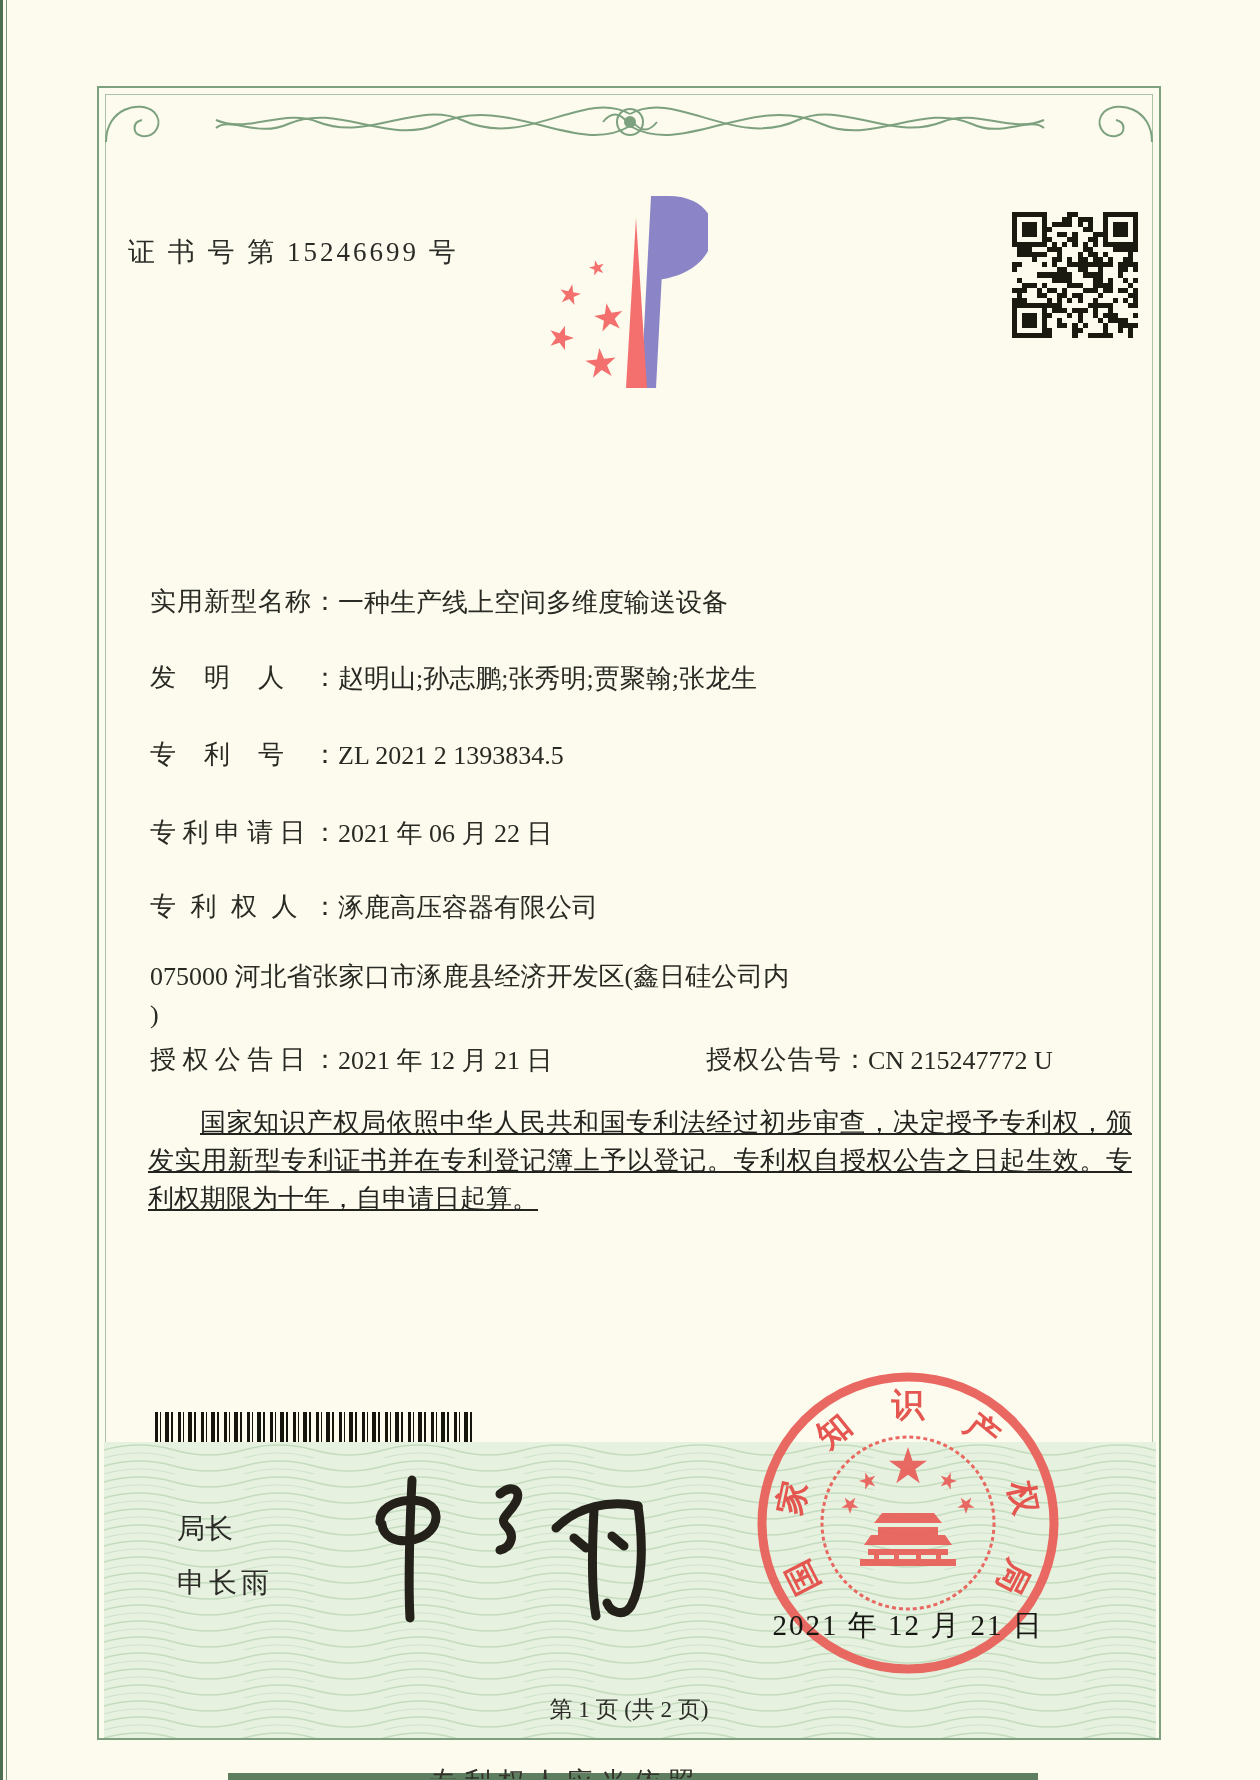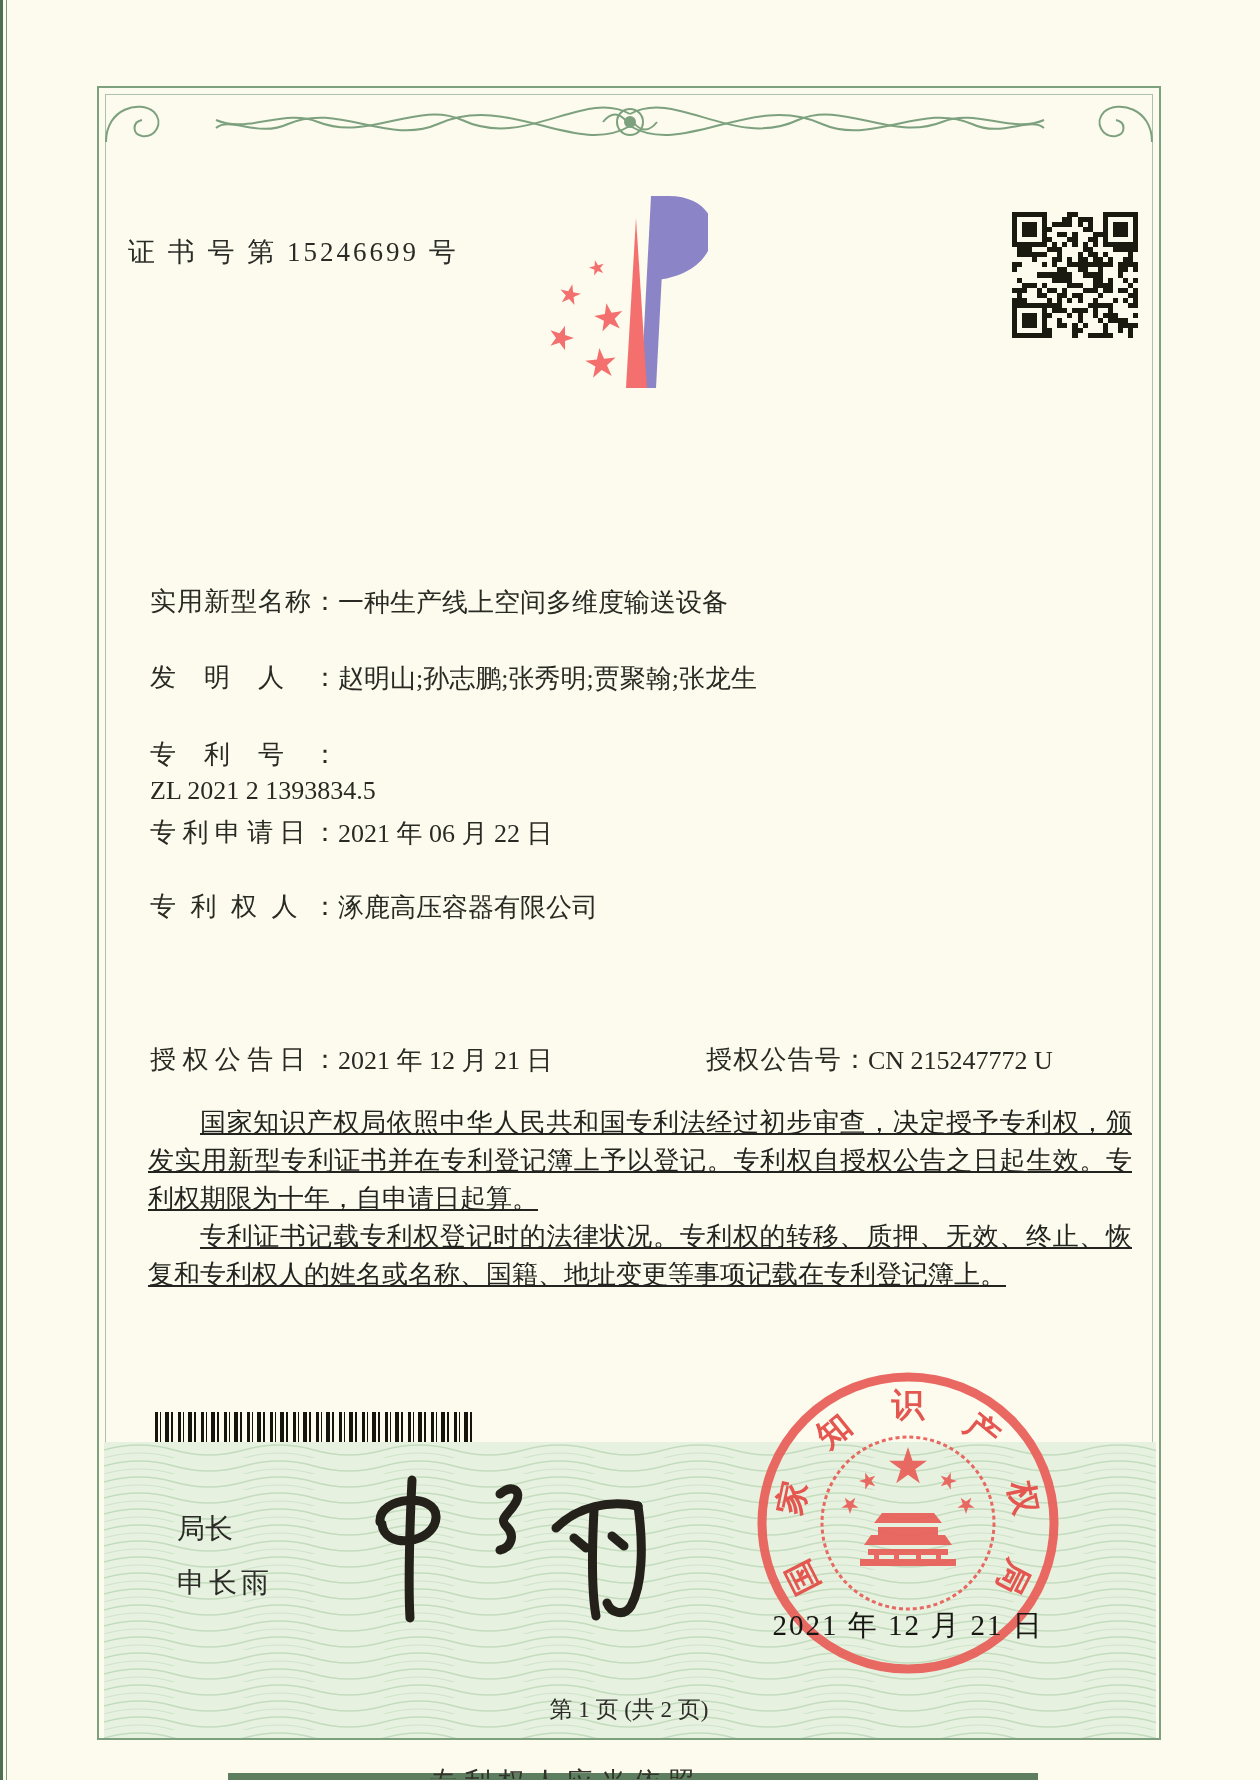--- a/index.html
+++ b/index.html
@@ -455,46 +455,47 @@
 
 
   <div class="row" style="top:584px;">
     <span class="lab">实用新型名称：</span>
     <span class="val">一种生产线上空间多维度输送设备</span>
   </div>
   <div class="row" style="top:660px;">
     <span class="lab">发明人：</span>
     <span class="val">赵明山;孙志鹏;张秀明;贾聚翰;张龙生</span>
   </div>
-  <div class="row" style="top:737px;flex-direction:column;">
+  <div class="row" style="top:737px;">
     <span class="lab">专利号：</span>
     <span class="val">ZL 2021 2 1393834.5</span>
   </div>
   <div class="row" style="top:815px;">
     <span class="lab">专利申请日：</span>
     <span class="val">2021 年 06 月 22 日</span>
   </div>
   <div class="row" style="top:889px;">
     <span class="lab">专利权人：</span>
     <span class="val">涿鹿高压容器有限公司</span>
   </div>
   <div class="row" style="top:958px;">
+    <span class="val">075000 河北省张家口市涿鹿县经济开发区(鑫日硅公司内
+)</span>
   </div>
   <div class="row" style="top:1042px;">
     <span class="lab">授权公告日：</span>
     <span class="val">2021 年 12 月 21 日</span>
   </div>
   <div class="row" style="top:1042px;left:706px;">
     <span class="lab" style="width:162px;">授权公告号：</span>
     <span class="val">CN 215247772 U</span>
   </div>
 
   <div class="abs paras">
     <p>国家知识产权局依照中华人民共和国专利法经过初步审查，决定授予专利权，颁发实用新型专利证书并在专利登记簿上予以登记。专利权自授权公告之日起生效。专利权期限为十年，自申请日起算。</p>
-    <p>专利证书记载专利权登记时的法律状况。专利权的转移、质押、无效、终止、恢复和专利权人的姓名或名称、国籍、地址变更等事项记载在专利登记簿上。</p>
   </div>
 
   <div class="abs barcode"></div>
 
   <svg class="abs guilloche" width="1052" height="296" viewBox="0 0 1052 296">
     <defs>
       <pattern id="gw" width="140" height="16" patternUnits="userSpaceOnUse">
         <path d="M0 8 Q35 -2 70 8 T140 8" fill="none" stroke="#c3dcbe" stroke-width="1.6"></path>
         <path d="M0 16 Q35 6 70 16 T140 16" fill="none" stroke="#cfe3ca" stroke-width="1.2"></path>
       </pattern>

